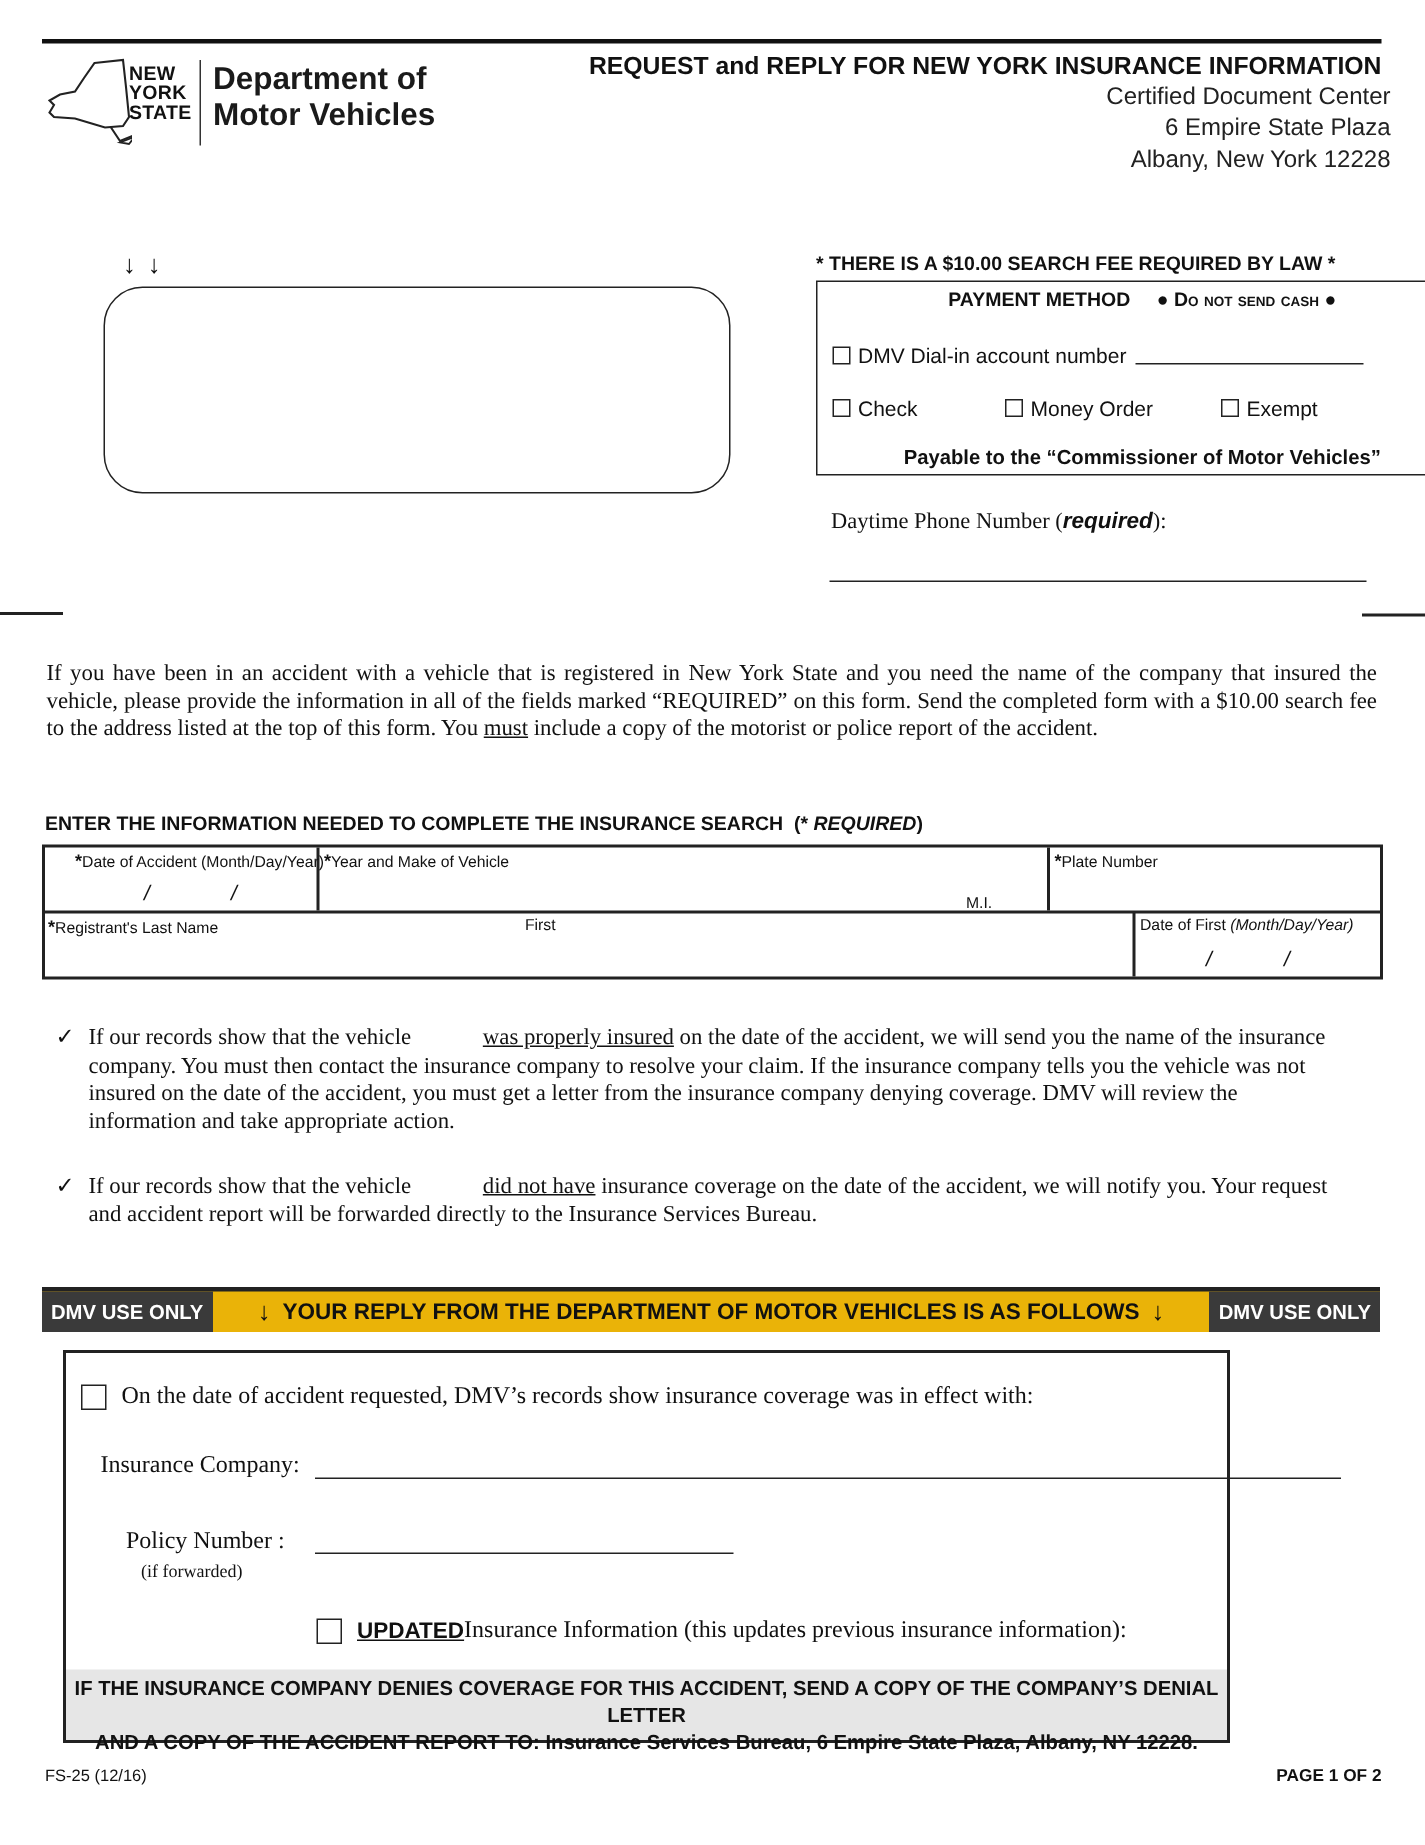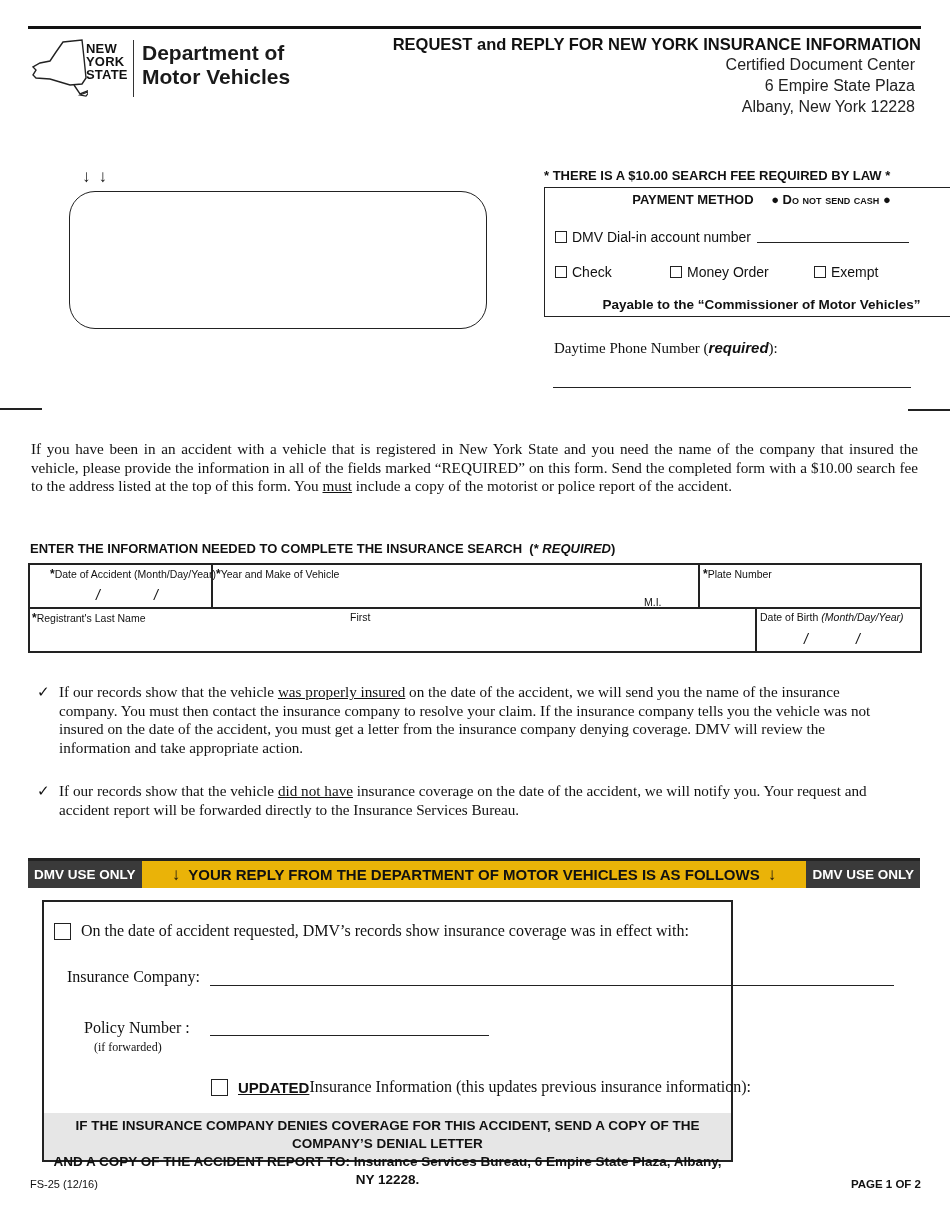--- a/index.html
+++ b/index.html
@@ -9,21 +9,21 @@
 
   
   .top-rule { left: 28px; top: 26px; width: 893px; height: 3px; background: #111; }
   .logo { left: 30px; top: 38px; width: 270px; height: 62px; }
   .logo-svg { position: absolute; left: 0; top: 0; }
   .logo-state { position: absolute; left: 56px; top: 4px; font-weight: bold; font-size: 13px; line-height: 13px; letter-spacing: 0.2px; }
   .logo-divider { position: absolute; left: 103px; top: 2px; width: 1px; height: 57px; background: #333; }
   .logo-dept { position: absolute; left: 112px; top: 3px; font-weight: bold; font-size: 21px; line-height: 24px; color: #1a1a1a; }
 
   .doc-title { right: 29px; top: 35px; font-weight: bold; font-size: 16.5px; text-align: right; white-space: nowrap; }
-  .addr { right: 35px; text-align: right; font-size: 16px; color: #222; white-space: nowrap; margin-left: 28px; }
+  .addr { right: 23px; text-align: right; font-size: 16px; color: #222; white-space: nowrap; margin-left: 28px; }
 
   
   .ret-label { left: 82px; top: 168px; font-weight: bold; font-size: 13px; white-space: nowrap; display: flex; align-items: center; gap: 8px; }
   .arrow { font-size: 17px; font-weight: bold; line-height: 1; }
   .ret-box { left: 69px; top: 191px; width: 418px; height: 138px; border: 1.5px solid #222; border-radius: 26px; }
 
   
   .fee-label { left: 544px; top: 168px; font-weight: bold; font-size: 13px; white-space: nowrap; }
   .pay-box { left: 544px; top: 187px; width: 435px; height: 130px; border: 1.5px solid #222; }
   .pay-head { position: absolute; left: 0; right: 0; top: 4px; text-align: center; font-size: 13px; font-weight: bold; white-space: nowrap; }
@@ -47,28 +47,28 @@
   .grid { left: 28px; top: 563px; width: 894px; height: 90px; border: 2px solid #222; }
   .cell { position: absolute; font-size: 10.5px; color: #111; white-space: nowrap; }
   .cell b { font-size: 12px; }
   .vline { position: absolute; width: 1.5px; background: #222; }
   .hline { position: absolute; height: 1.5px; background: #222; left: 0; right: 0; }
   .slash { position: absolute; font-size: 14px; font-style: italic; }
 
   
   .bullet { left: 37px; width: 860px; font-family: "Liberation Serif", serif; font-size: 15.2px; line-height: 18.7px; display: flex; }
   .bullet .tick { width: 22px; flex: 0 0 22px; }
-  .bullet u { text-decoration: underline; }
+  .bullet u { text-decoration: underline; margin-left: 44px; }
 
   
   .reply-bar { left: 28px; top: 858px; width: 892px; height: 30px; background: #eab308; border-top: 3px solid #222; display: flex; align-items: center; }
   .dmv-only { background: #3a3a3a; color: #fff; font-weight: bold; font-size: 13.5px; height: 27px; display: flex; align-items: center; padding: 0 6px; white-space: nowrap; }
   .reply-text { flex: 1; text-align: center; font-weight: bold; font-size: 15px; white-space: nowrap; display: flex; align-items: center; justify-content: center; gap: 8px; }
 
-  .reply-box { left: 42px; top: 900px; width: 691px; height: 262px; border: 2px solid #222; }
+  .reply-box { left: 42px; top: 900px; width: 778px; height: 262px; border: 2px solid #222; }
   .serif { font-family: "Liberation Serif", serif; }
   .rb-line { position: absolute; height: 1px; background: #222; }
   .deny-box { position: absolute; left: 0; right: 0; bottom: 0; height: 47px; background: #e6e6e6; text-align: center; font-weight: bold; font-size: 13.5px; line-height: 18px; padding-top: 4px; }
 
   .footer-l { left: 30px; top: 1178px; font-size: 11px; }
   .footer-r { right: 29px; top: 1178px; font-size: 11.5px; font-weight: bold; }
 </style>
 </head>
 <body>
 
@@ -164,21 +164,21 @@
   <div class="cell" style="left:2px; top:46px; width:310px; height:38px">
     <b>*</b><span>Registrant's Last Name</span>
   </div>
   <div class="cell" style="left:320px; top:46px; width:290px; height:38px">
     <span>First</span>
   </div>
   <div class="cell" style="left:614px; top:31px; width:108px; height:38px">
     <span>M.I.</span>
   </div>
   <div class="cell" style="left:730px; top:46px; width:158px; height:38px">
-    <span>Date of Birth</span> <i>(Month/Day/Year)</i>
+    <span>Date of First</span> <i>(Month/Day/Year)</i>
     <span class="slash" style="left:44px; top:20px">/</span>
     <span class="slash" style="left:96px; top:20px">/</span>
   </div>
 </div>
 
 <div class="abs bullet" style="top:683px">
   <span class="tick">✓</span>
   <span><span>If our records show that the vehicle </span><u>was properly insured</u><span> on the date of the accident, we will send you the name of the insurance company. You must then contact the insurance company to resolve your claim. If the insurance company tells you the vehicle was not insured on the date of the accident, you must get a letter from the insurance company denying coverage.  DMV will review the information and take appropriate action.</span></span>
 </div>
 <div class="abs bullet" style="top:782px">

